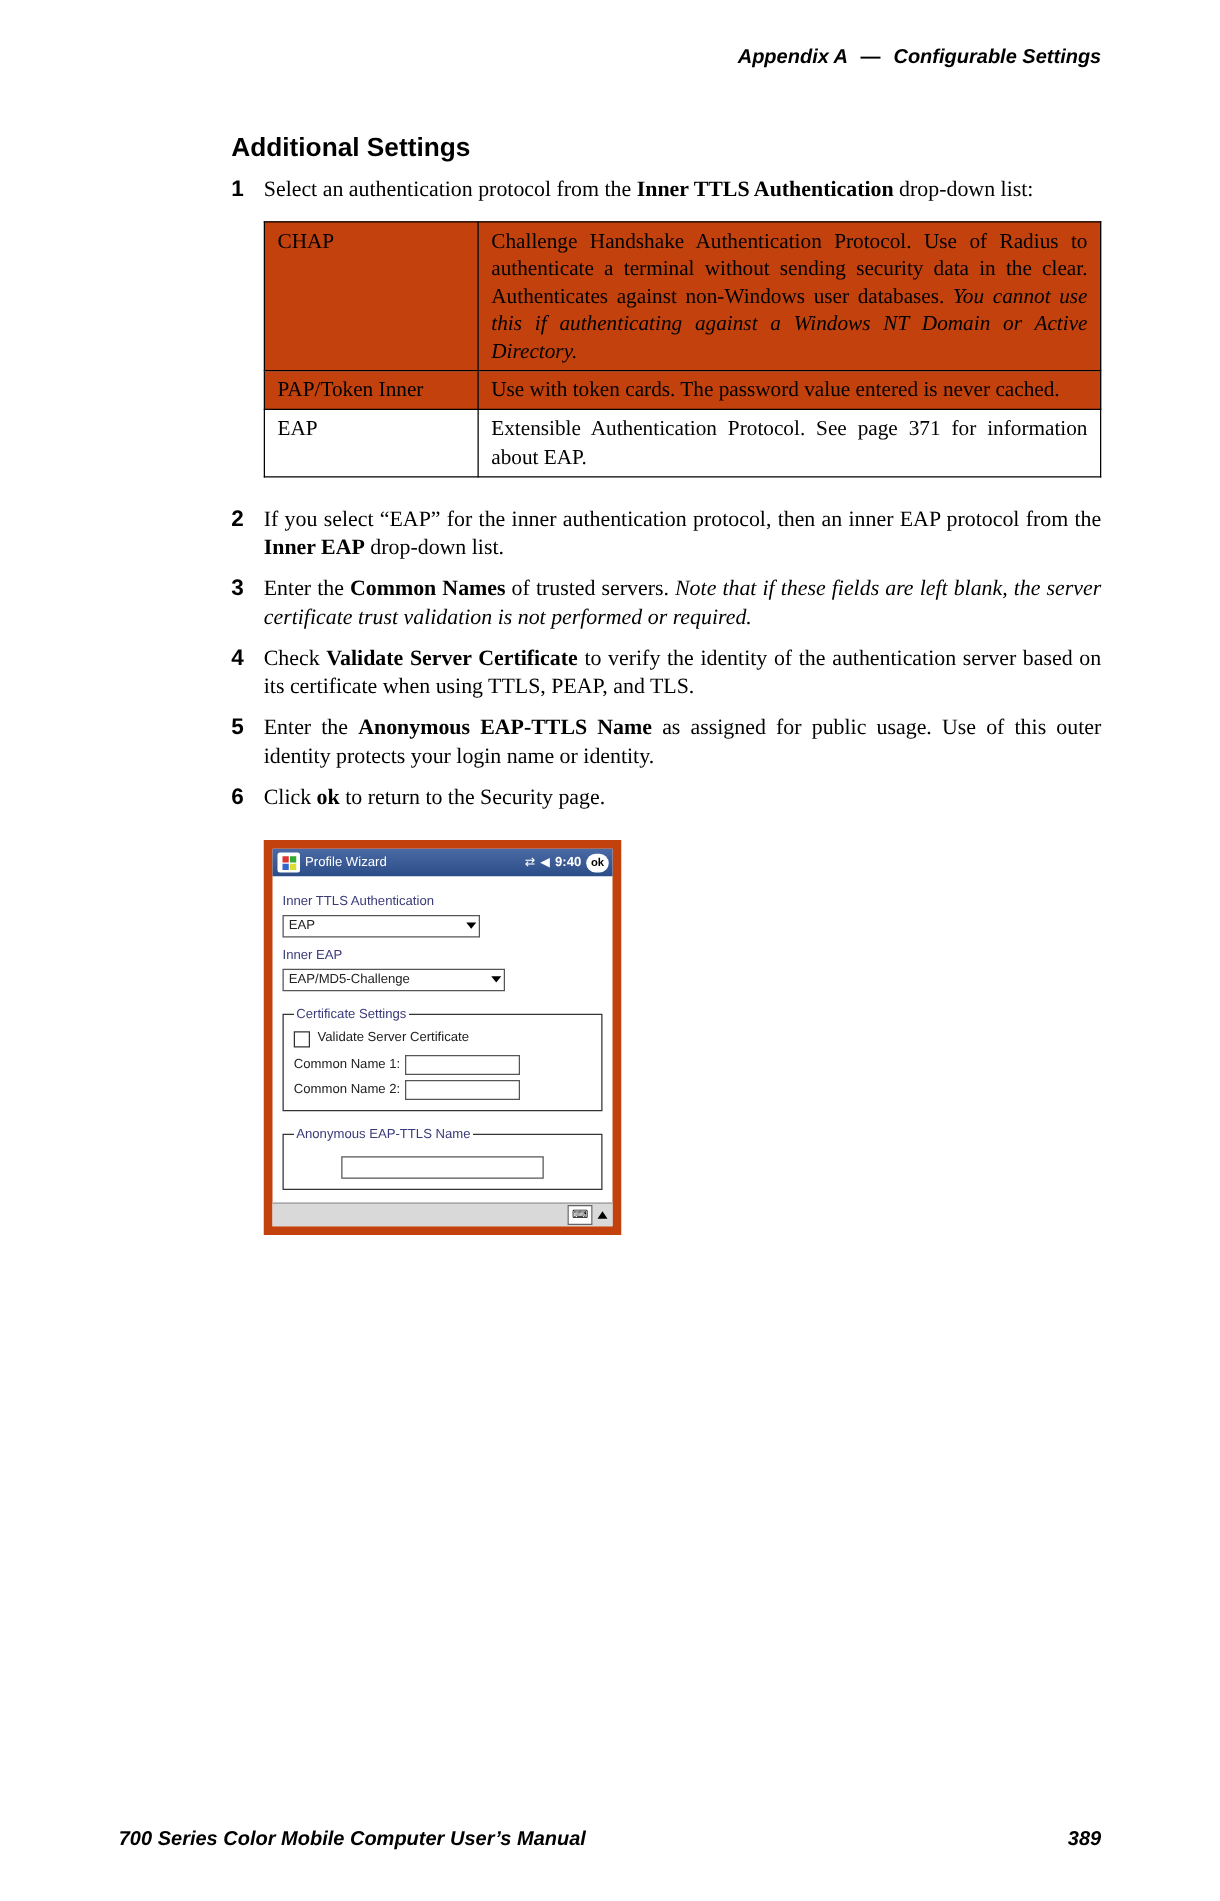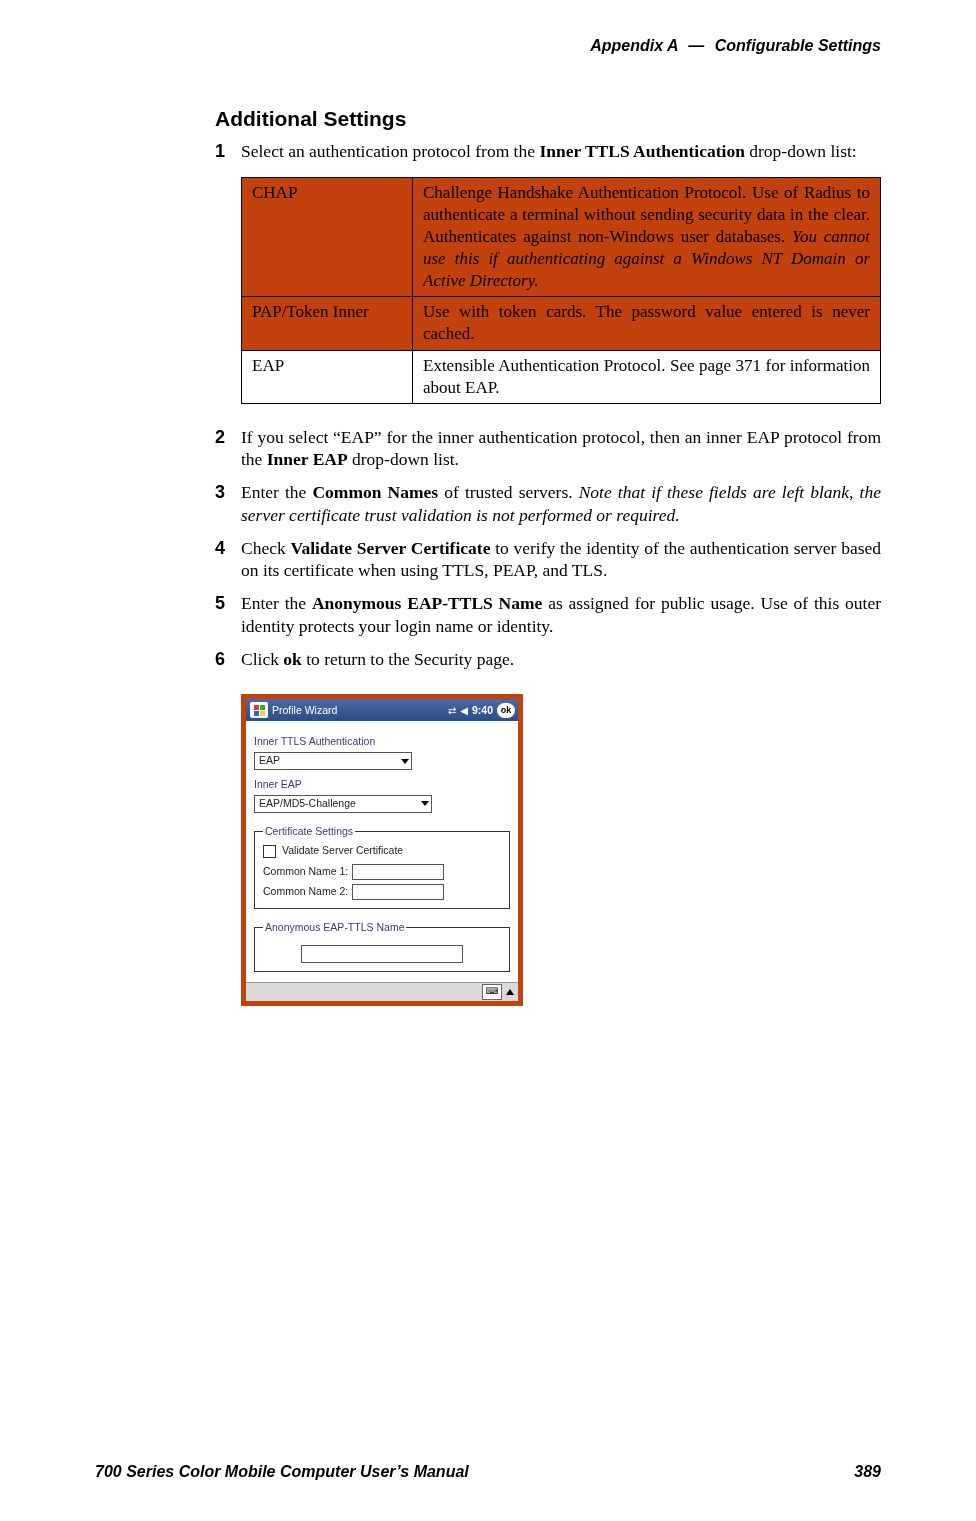--- a/index.html
+++ b/index.html
@@ -9,21 +9,21 @@
     font-size: 17.5px;
     line-height: 1.3;
     color: #000;
     background: #fff;
   }
   .page {
     width: 976px;
     height: 1521px;
     position: relative;
     box-sizing: border-box;
-    padding: 36px 95px 35px 95px;
+    padding: 36px 95px 35px 65px;
   }
   .running-header {
     text-align: right;
     font-family: "Arial Narrow", Arial, sans-serif;
     font-weight: bold;
     font-style: italic;
     font-size: 16px;
     margin-bottom: 48px;
   }
   .running-header .em-dash { padding: 0 6px; font-style: normal; }
@@ -72,21 +72,21 @@
   }
   table.defs td:first-child {
     width: 150px;
   }
   table.defs tr.shade td { background: #c2410c; }
 
   
   .device {
     width: 272px;
     margin: 24px 0 0 26px;
-    border: 5px solid #c2410c;
+    border: 7px solid #c2410c;
     font-family: Tahoma, Arial, sans-serif;
     font-size: 10.5px;
     background: #fff;
   }
   .titlebar {
     background: linear-gradient(#4a6aa5,#2b4d87);
     color: #fff;
     display: flex;
     align-items: center;
     height: 22px;

